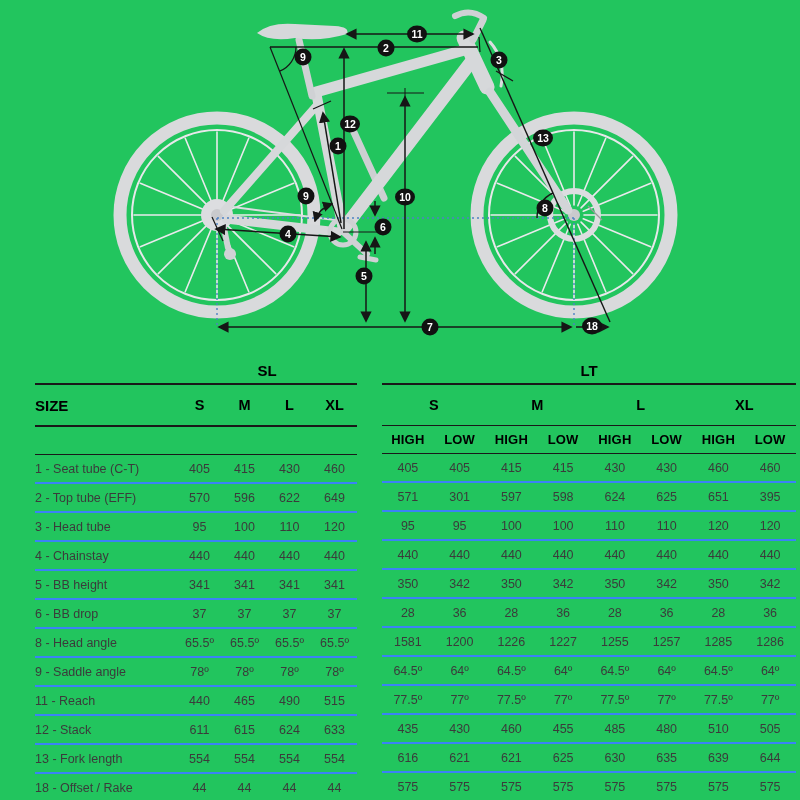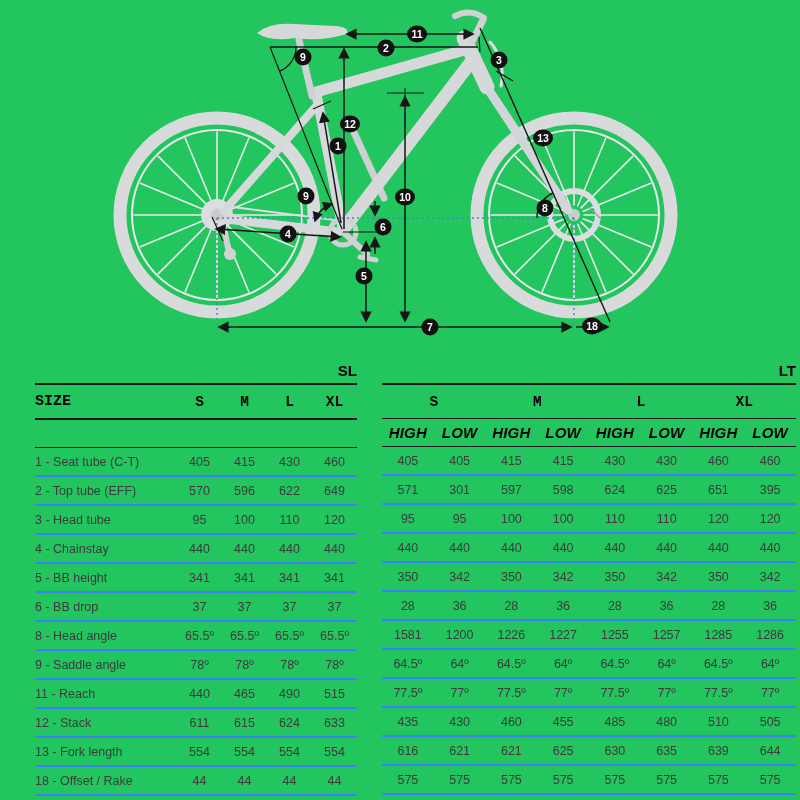--- a/index.html
+++ b/index.html
@@ -6,31 +6,31 @@
   .page{position:relative;width:800px;height:800px;background:#22c55e;overflow:hidden;
         font-family:"Liberation Sans",sans-serif;}
   svg.diagram{position:absolute;left:0;top:0;}
   svg text{font-family:"Liberation Sans",sans-serif;font-weight:bold;fill:#ffffff;font-size:10.5px;}
 
   .tbl{position:absolute;color:#3b3b3b;}
   .tbl-left{left:35px;top:358px;width:322px;}
   .tbl-right{left:382px;top:358px;width:414px;}
   .grp-row{height:25px;display:flex;}
   .grp-row .spacer{width:142px;}
-  .grp-row .grp{flex:1;text-align:right;font-weight:bold;font-size:15px;color:#000;line-height:25px;}
+  .grp-row .grp{flex:1;text-align:center;font-weight:bold;font-size:15px;color:#000;line-height:25px;}
   .rule{height:0;border-top:2px solid #191919;}
   .rule.thin{border-top-width:1.5px;}
   .row{display:flex;align-items:center;}
-  .hdr{height:33px;font-family:Liberation Mono, monospace;}
+  .hdr{height:40px;}
   .sub{height:27px;}
   .lbl{width:142px;font-size:12.5px;text-align:left;}
   .c{flex:1;text-align:center;font-size:12.5px;}
   .hdr .lbl{font-weight:bold;font-size:15px;color:#000;}
   .hdr .c{font-weight:bold;font-size:14.5px;color:#000;}
-  .sub .c{font-weight:bold;font-size:15px;color:#000;letter-spacing:.2px;font-style:italic;}
+  .sub .c{font-weight:bold;font-size:13px;color:#000;letter-spacing:.2px;}
   .body .row{height:27px;border-bottom:2px solid #3b82f6;}
 </style>
 </head>
 <body>
 
 <div class="page">
 
   <svg id="bike-svg" class="diagram" width="800" height="350" viewBox="0 0 800 350">
     <defs>
       <marker id="ah" viewBox="0 0 10 10" refX="8.5" refY="5" markerWidth="7.5" markerHeight="7.5" orient="auto-start-reverse">

